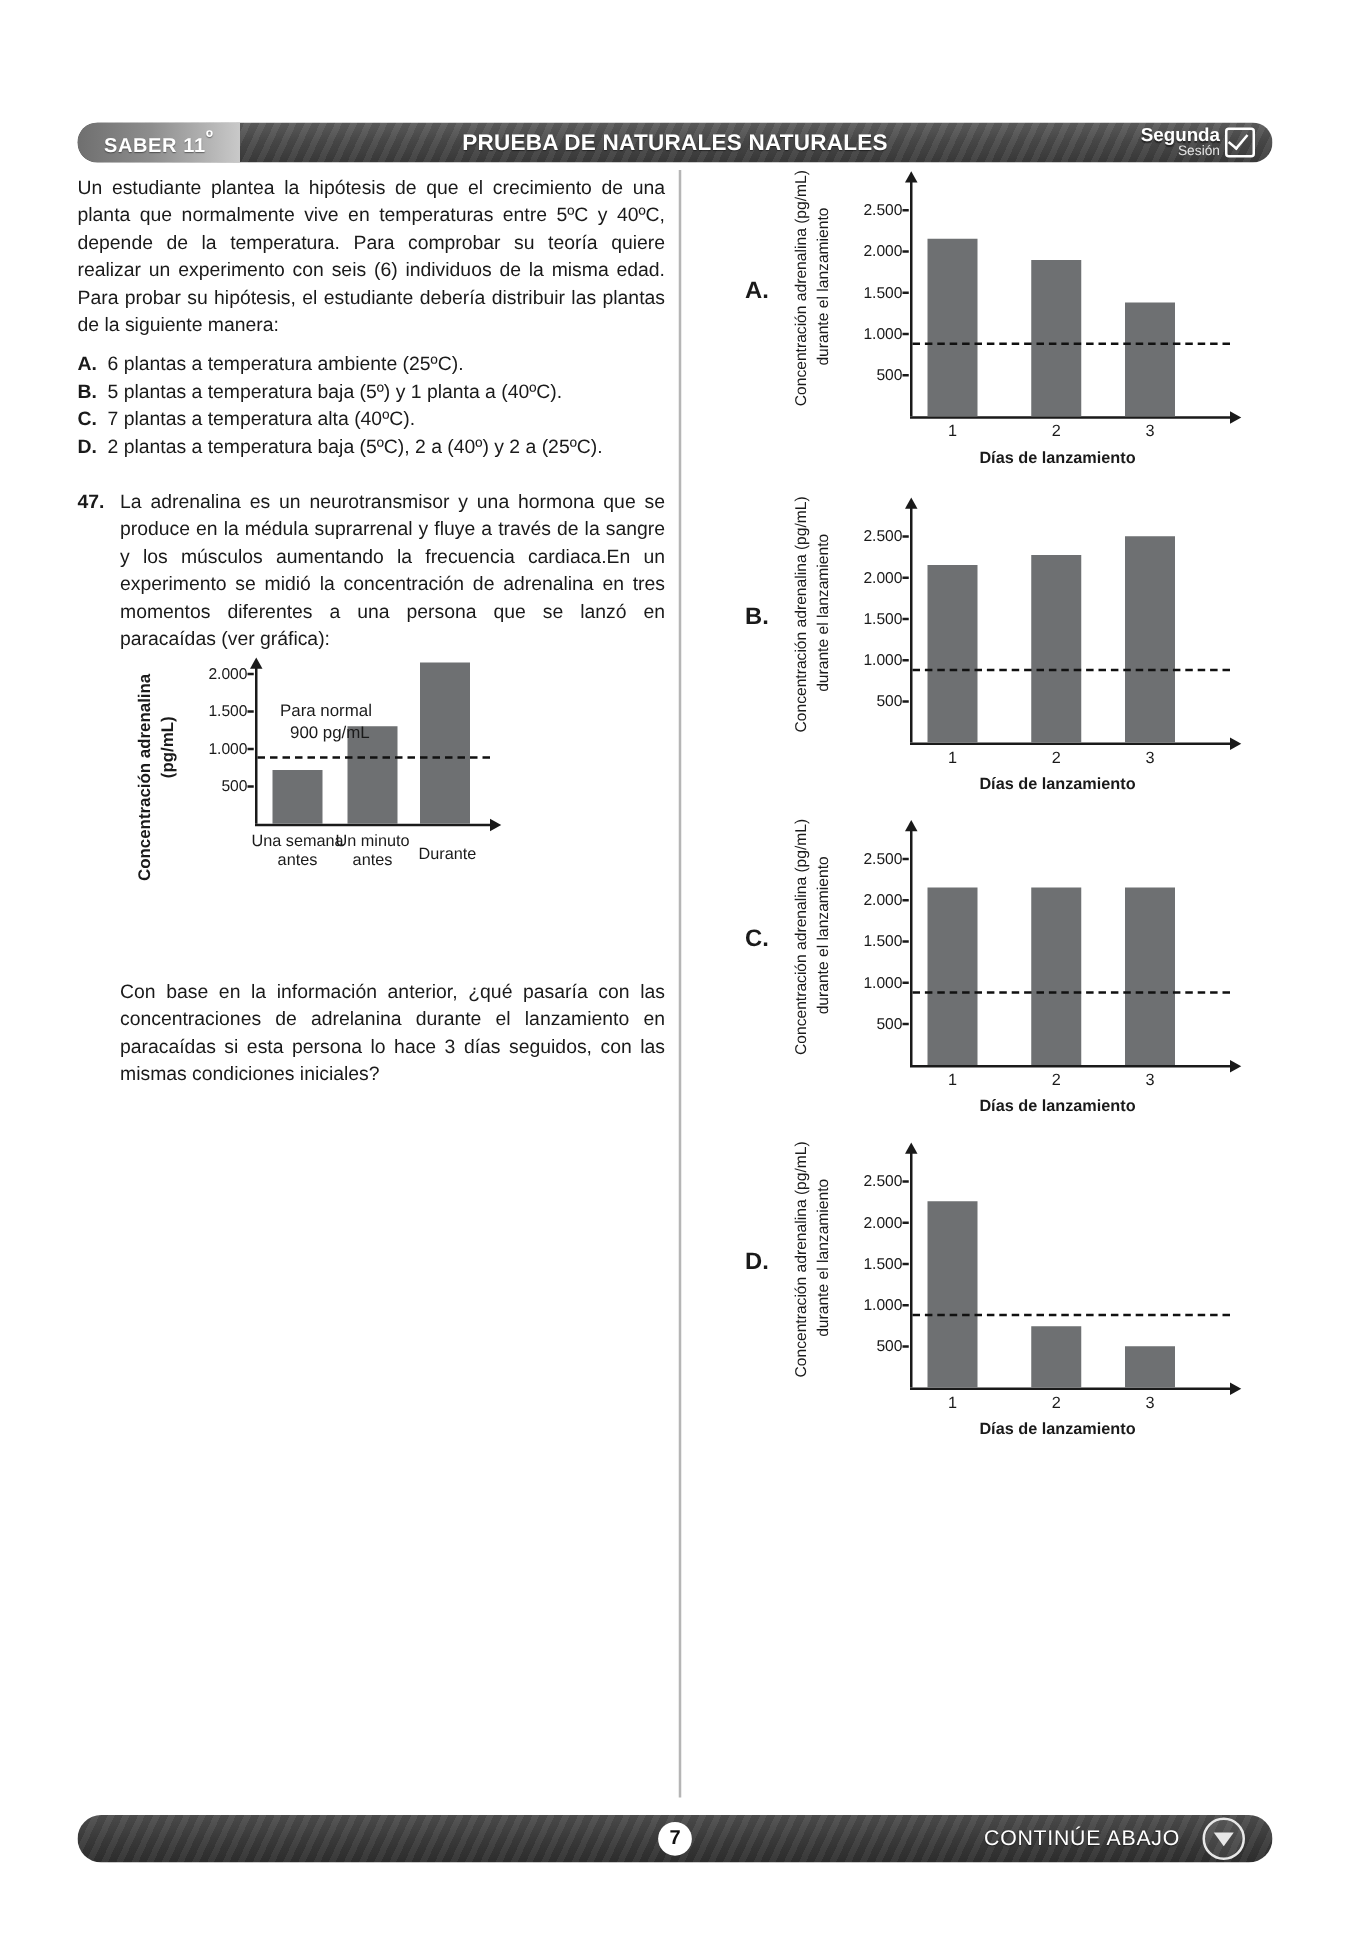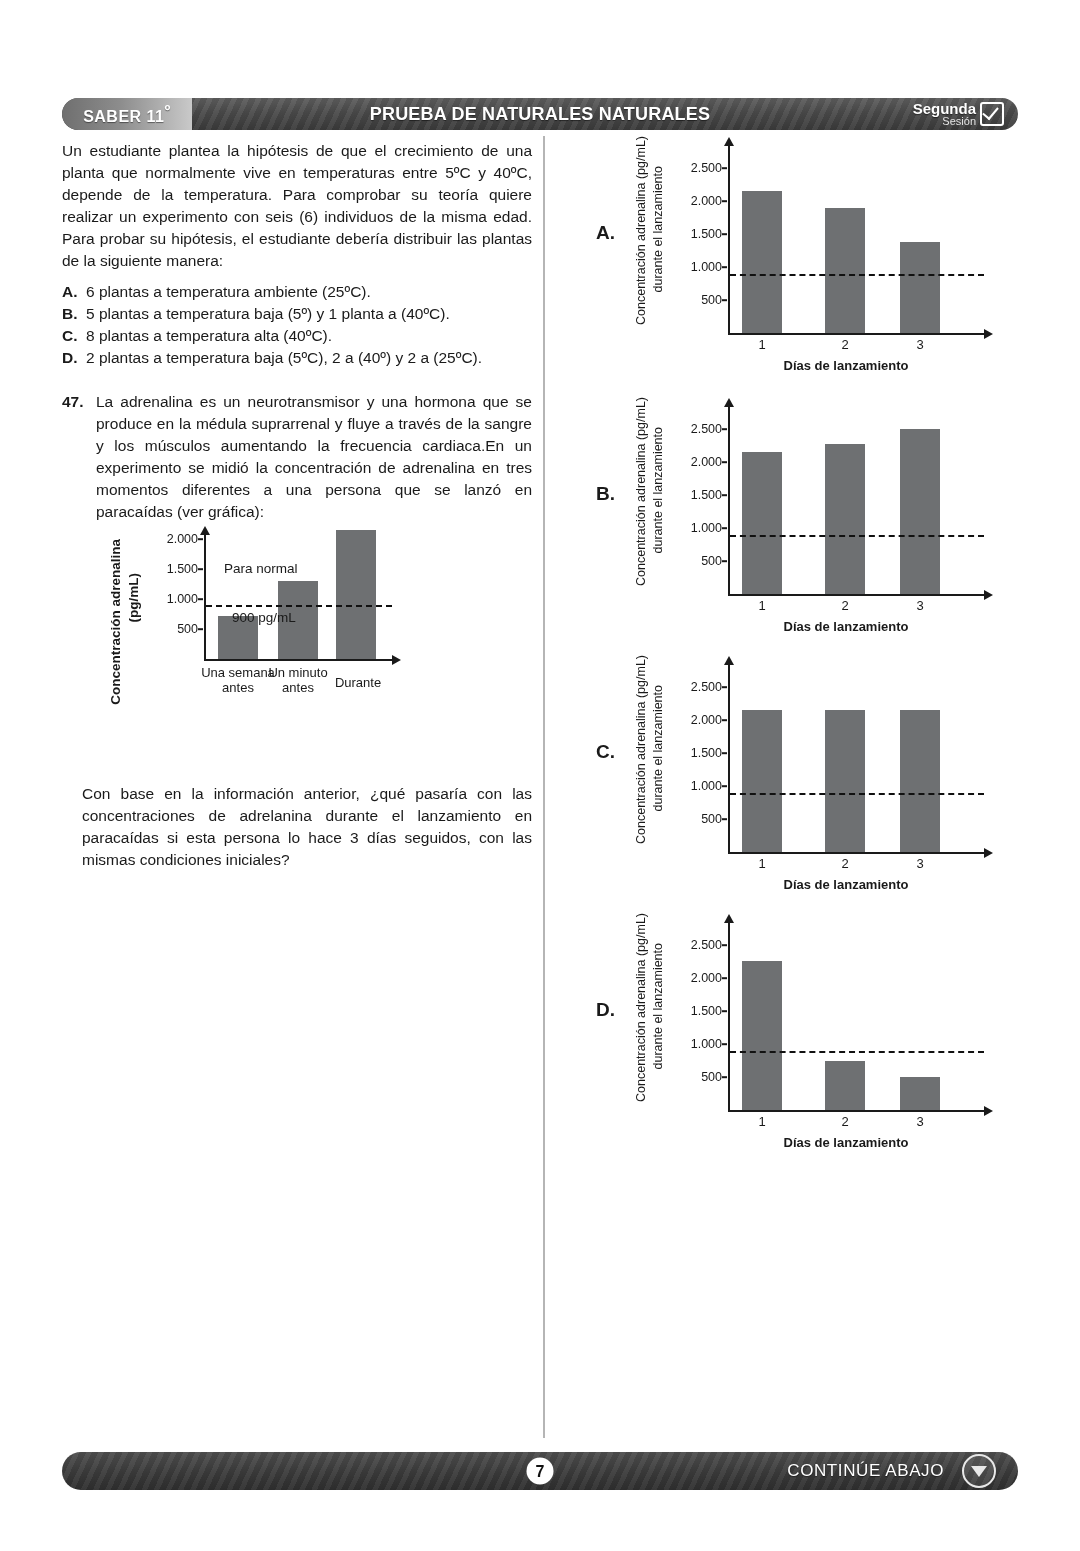--- a/index.html
+++ b/index.html
@@ -166,21 +166,21 @@
         <div class="opt">
           <div class="opt-letter">A.</div>
           <div class="opt-text">6 plantas a temperatura ambiente (25ºC).</div>
         </div>
         <div class="opt">
           <div class="opt-letter">B.</div>
           <div class="opt-text">5 plantas a temperatura baja (5º) y 1 planta a (40ºC).</div>
         </div>
         <div class="opt">
           <div class="opt-letter">C.</div>
-          <div class="opt-text">8 plantas a temperatura alta (40ºC).</div>
+          <div class="opt-text">7 plantas a temperatura alta (40ºC).</div>
         </div>
         <div class="opt">
           <div class="opt-letter">D.</div>
           <div class="opt-text">2 plantas a temperatura baja (5ºC), 2 a (40º) y 2 a (25ºC).</div>
         </div>
       </div>
     </div>
   </div>
 
   <div class="q" style="margin-top:22px;">
@@ -207,36 +207,36 @@
 
     <div style="position:absolute;left:98px;top:0;width:188px;height:128px;">
       <div class="bar" style="left:12px;width:40px;height:43px;"></div>
       <div class="bar" style="left:72px;width:40px;height:78px;"></div>
       <div class="bar" style="left:130px;width:40px;height:129px;"></div>
       <div class="dashline" style="left:0px;top:74px;width:186px;"></div>
     </div>
 
     <div class="normal-note" style="left:116px;top:30px;">
       <div>Para normal</div>
-      <div style="margin-left:8px;margin-top:32px;">900 pg/mL</div>
+      <div style="margin-left:8px;">900 pg/mL</div>
     </div>
 
     <div class="xlabel" style="left:130px;top:134px;">
       <div>Una semana</div>
       <div>antes</div>
     </div>
     <div class="xlabel" style="left:190px;top:134px;">
       <div>Un minuto</div>
       <div>antes</div>
     </div>
     <div class="xlabel" style="left:250px;top:144px;">Durante</div>
 
   </div>
 
-  <div class="para" style="margin-left:20px;margin-top:22px;">Con base en la información anterior, ¿qué pasaría con las concentraciones de adrelanina durante  el lanzamiento en paracaídas si esta persona lo hace 3 días seguidos, con las mismas condiciones iniciales?</div>
+  <div class="para" style="margin-left:34px;margin-top:22px;">Con base en la información anterior, ¿qué pasaría con las concentraciones de adrelanina durante  el lanzamiento en paracaídas si esta persona lo hace 3 días seguidos, con las mismas condiciones iniciales?</div>
 </div>
 
 <div class="col-right">
 
   <div class="chart" style="position:relative;height:255px;">
     <div class="opt-letter-big" style="left:0px;top:86px;">A.</div>
     <div style="position:absolute;left:38px;top:0px;height:200px;width:40px;">
       <div style="position:absolute;left:0;top:0;writing-mode:vertical-rl;transform:rotate(180deg);font-weight:normal;font-size:12.5px;white-space:nowrap;">Concentración adrenalina (pg/mL)</div>
       <div style="position:absolute;left:17px;top:30px;writing-mode:vertical-rl;transform:rotate(180deg);font-weight:normal;font-size:12.5px;white-space:nowrap;">durante el lanzamiento</div>
     </div>

